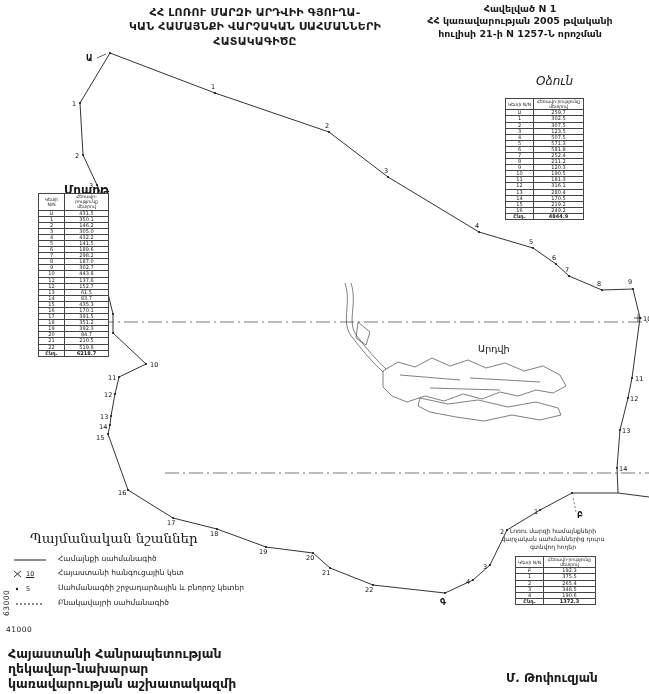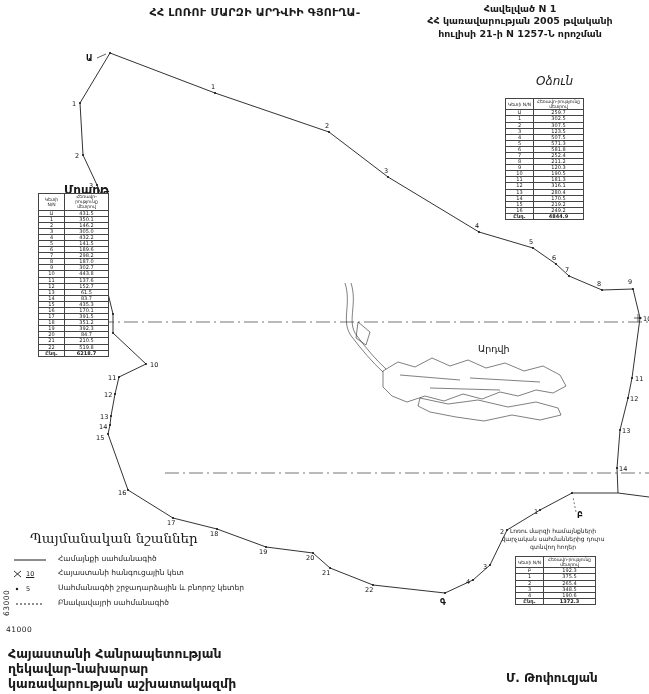--- a/index.html
+++ b/index.html
@@ -162,20 +162,22 @@
       <text x="500" y="534" class="ptlabel">2</text>
       <circle cx="490" cy="565" r="1" class="vertex"></circle>
       <text x="483" y="569" class="ptlabel">3</text>
       <circle cx="473" cy="580" r="1" class="vertex"></circle>
       <text x="466" y="584" class="ptlabel">4</text>
       <text x="478" y="352" class="arealabel">Արդվի</text>
     </svg>
 
   <div class="abs title">
       <div>ՀՀ ԼՈՌՈՒ ՄԱՐԶԻ ԱՐԴՎԻԻ ԳՅՈՒՂԱ-</div>
+      <div>ԿԱՆ ՀԱՄԱՅՆՔԻ ՎԱՐՉԱԿԱՆ ՍԱՀՄԱՆՆԵՐԻ</div>
+      <div>ՀԱՏԱԿԱԳԻԾԸ</div>
     </div>
 
   <div class="abs appendix">
       <div>Հավելված N 1</div>
       <div>ՀՀ կառավարության 2005 թվականի</div>
       <div>հուլիսի 21-ի N 1257-Ն որոշման</div>
     </div>
 
   <div class="abs tbl-label" style="left:52px;top:183px;padding-left:12px;">Մղարթ</div>
   <table class="abs pts t-left">

